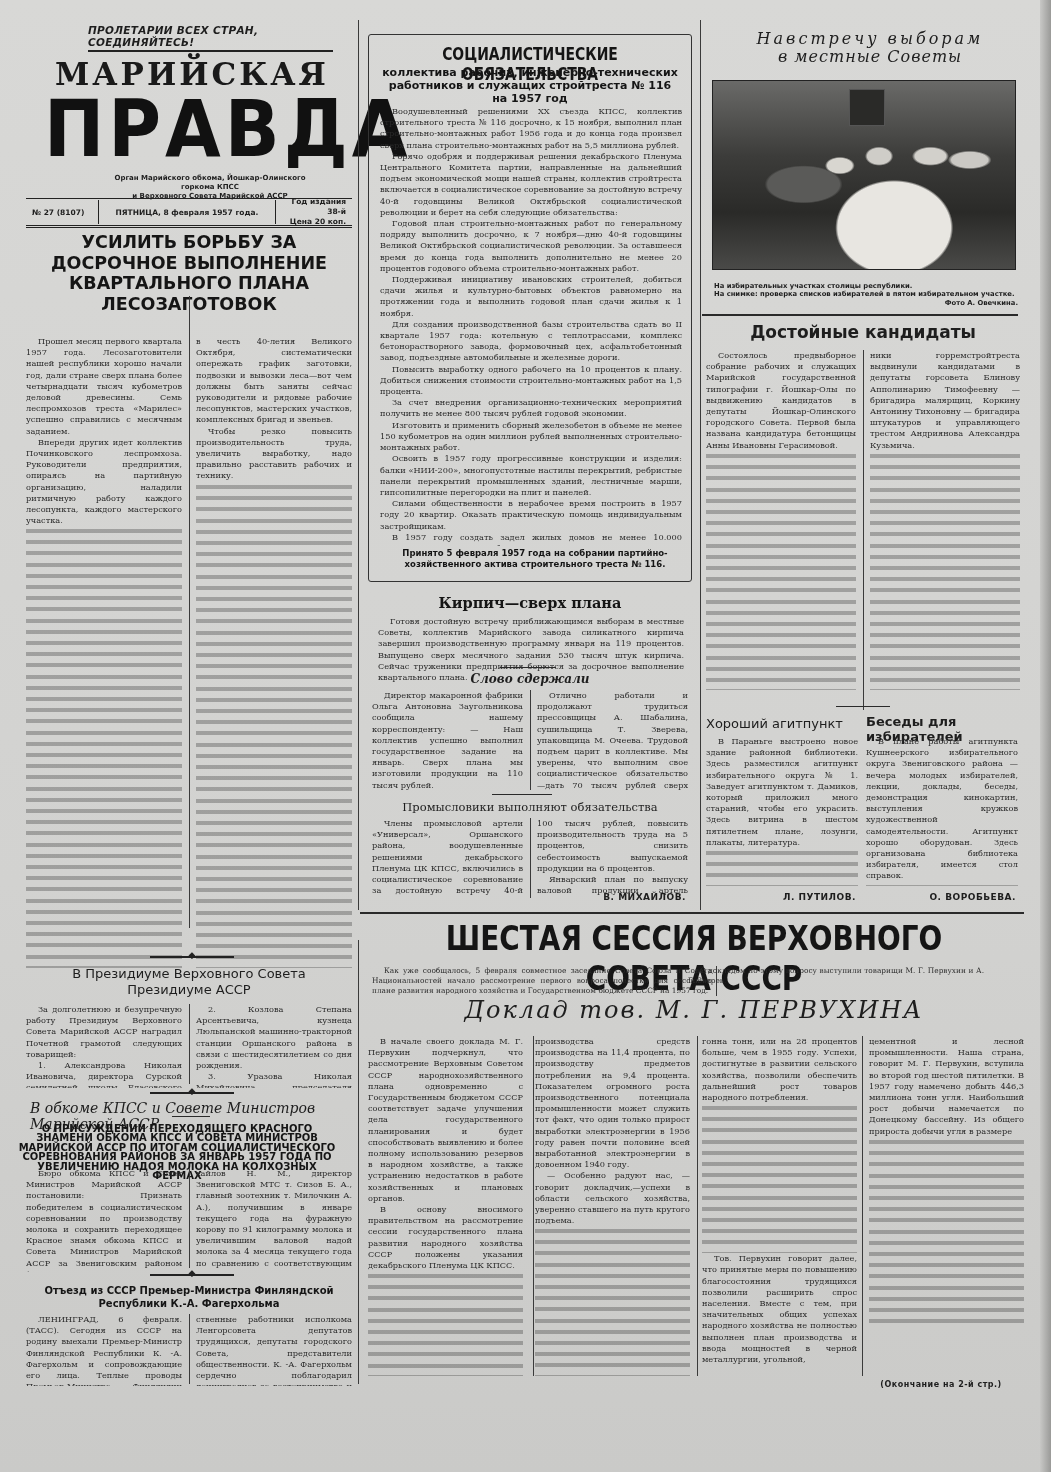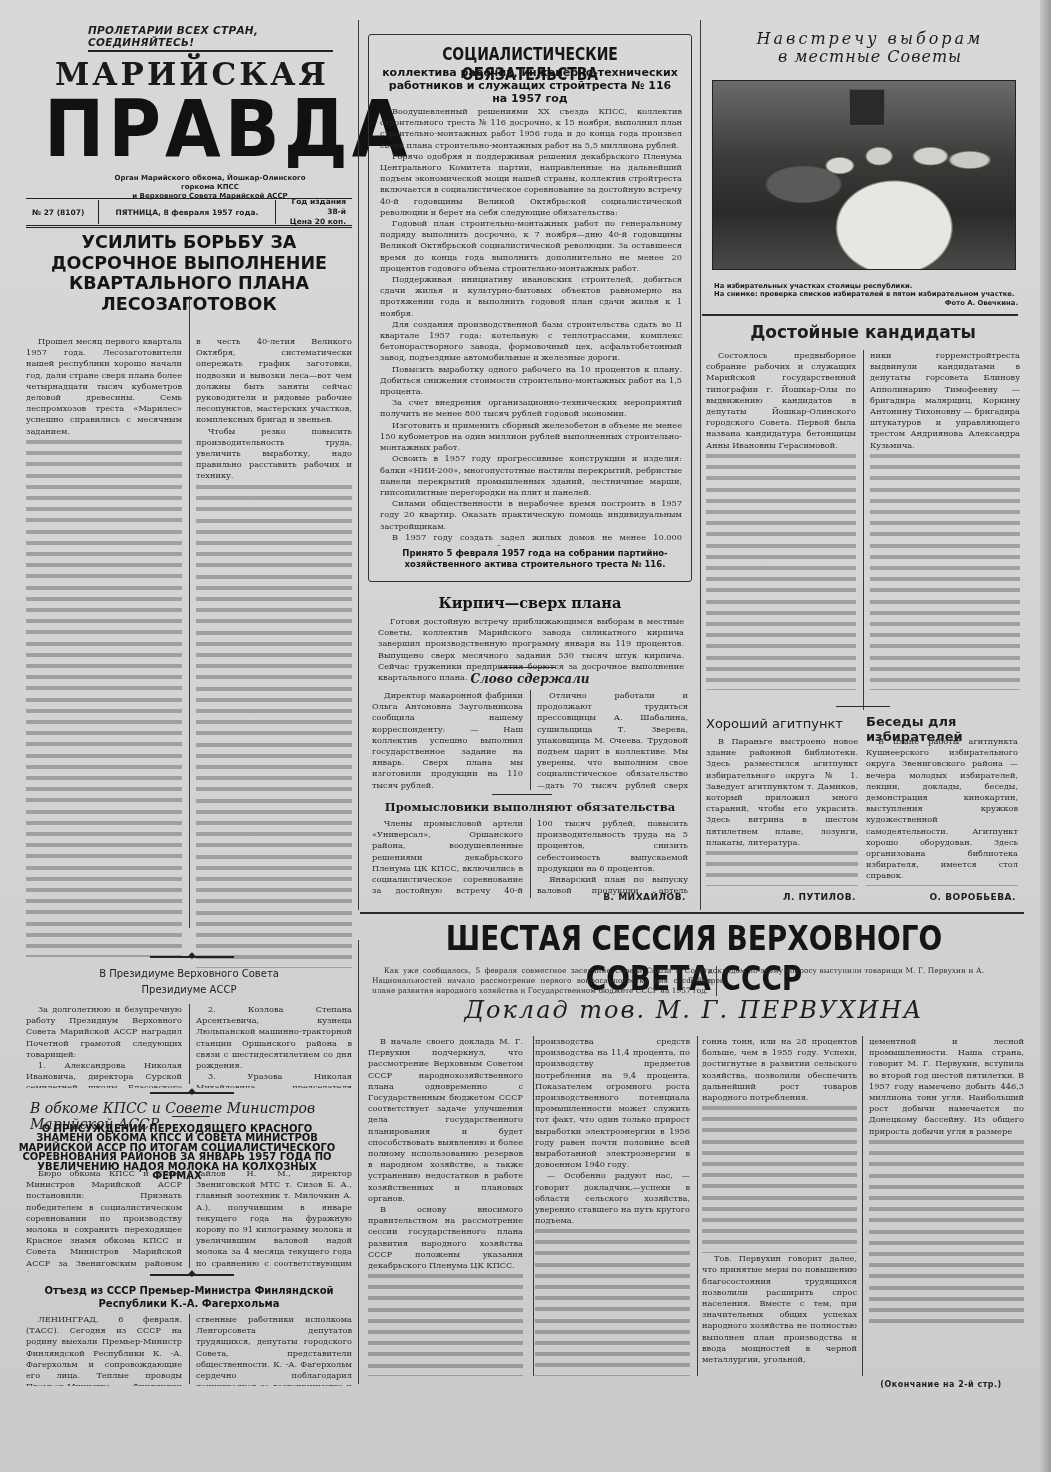--- a/index.html
+++ b/index.html
@@ -84,20 +84,21 @@
       <div>Год издания 38-й</div>
       <div>Цена 20 коп.</div>
     </div>
   </div>
 
   <div class="abs h-big" style="left:26px;top:232px;width:326px;font-size:17.5px;line-height:20.5px;">УСИЛИТЬ БОРЬБУ ЗА ДОСРОЧНОЕ ВЫПОЛНЕНИЕ КВАРТАЛЬНОГО ПЛАНА ЛЕСОЗАГОТОВОК</div>
 
   <div class="abs cols2" style="left:26px;top:296px;width:326px;height:632px;margin-top:40px;">
     <div class="col body-text">
       <p>Прошел месяц первого квартала 1957 года. Лесозаготовители нашей республики хорошо начали год, дали стране сверх плана более четырнадцати тысяч кубометров деловой древесины. Семь леспромхозов треста «Марилес» успешно справились с месячным заданием.</p>
+      <p>Впереди других идет коллектив Починковского леспромхоза. Руководители предприятия, опираясь на партийную организацию, наладили ритмичную работу каждого лесопункта, каждого мастерского участка.</p>
       <div class="filler" style="height:520px;"></div>
 
     </div>
     <div class="col body-text">
       <p style="text-indent:0">в честь 40-летия Великого Октября, систематически опережать график заготовки, подвозки и вывозки леса—вот чем должны быть заняты сейчас руководители и рядовые рабочие лесопунктов, мастерских участков, комплексных бригад и звеньев.</p>
       <p>Чтобы резко повысить производительность труда, увеличить выработку, надо правильно расставить рабочих и технику.</p>
       <div class="filler" style="height:520px;"></div>
 
     </div>
   </div>
@@ -127,21 +128,21 @@
   <div class="abs body-text" style="left:378px;top:616px;width:306px;">Готовя достойную встречу приближающимся выборам в местные Советы, коллектив Марийского завода силикатного кирпича завершил производственную программу января на 119 процентов. Выпущено сверх месячного задания 530 тысяч штук кирпича. Сейчас труженики предприятия борются за досрочное выполнение квартального плана.</div>
   <div class="hrule" style="left:500px;top:667px;width:56px;"></div>
   <div class="abs center" style="left:372px;top:672px;width:316px;font-style:italic;font-weight:bold;font-size:12px;">Слово сдержали</div>
   <div class="abs cols2" style="left:372px;top:690px;width:316px;height:100px;">
     <div class="body-text">Директор макаронной фабрики Ольга Антоновна Заугольникова сообщила нашему корреспонденту: — Наш коллектив успешно выполнил государственное задание на январь. Сверх плана мы изготовили продукции на 110 тысяч рублей.</div>
     <div class="body-text">Отлично работали и продолжают трудиться прессовщицы А. Шабалина, сушильщица Т. Зверева, упаковщица М. Очеева. Трудовой подъем царит в коллективе. Мы уверены, что выполним свое социалистическое обязательство—дать 70 тысяч рублей сверх плана ко дню выборов в местные Советы депутатов трудящихся.</div>
   </div>
   <div class="vrule" style="left:530px;top:690px;height:100px;"></div>
   <div class="hrule" style="left:492px;top:794px;width:60px;"></div>
 
-  <div class="abs center" style="left:372px;top:800px;width:316px;font-weight:bold;font-size:11.5px;">Промысловики выполняют обязательства</div>
+  <div class="abs center" style="left:372px;top:800px;width:316px;font-weight:normal;font-size:11.5px;">Промысловики выполняют обязательства</div>
   <div class="abs cols2" style="left:372px;top:818px;width:316px;height:80px;">
     <div class="body-text">Члены промысловой артели «Универсал», Оршанского района, воодушевленные решениями декабрьского Пленума ЦК КПСС, включились в социалистическое соревнование за достойную встречу 40-й годовщины Великого Октября. Они взяли обязательства: годовую программу выполнить досрочно—ко Дню Советской Конституции и дать продукции сверх плана на</div>
     <div class="body-text">
       <p style="text-indent:0">100 тысяч рублей, повысить производительность труда на 5 процентов, снизить себестоимость выпускаемой продукции на 6 процентов.</p>
       <p>Январский план по выпуску валовой продукции артель выполнила на 125,3 процента. Перевыполняется график в феврале.</p>
     </div>
   </div>
   <div class="vrule" style="left:530px;top:818px;height:80px;"></div>
   <div class="abs sig" style="left:560px;top:892px;width:126px;">В. МИХАЙЛОВ.</div>
 
@@ -218,21 +219,21 @@
       <p style="text-indent:0">цементной и лесной промышленности. Наша страна, говорит М. Г. Первухин, вступила во второй год шестой пятилетки. В 1957 году намечено добыть 446,3 миллиона тонн угля. Наибольший рост добычи намечается по Донецкому бассейну. Из общего прироста добычи угля в размере</p>
       <div class="filler" style="height:190px;"></div>
     </div>
   </div>
   <div class="vrule" style="left:533px;top:1036px;height:340px;"></div>
   <div class="vrule" style="left:697px;top:1036px;height:340px;"></div>
   <div class="vrule" style="left:862px;top:1036px;height:340px;"></div>
   <div class="abs sig" style="left:866px;top:1380px;width:150px;text-align:center;font-size:8px;">(Окончание на 2-й стр.)</div>
 
   <div class="ornament" style="left:150px;top:956px;width:84px;"></div>
-  <div class="abs center" style="left:26px;top:966px;width:326px;font-family:'DejaVu Sans',sans-serif;font-size:10px;line-height:16px;">
+  <div class="abs center" style="left:26px;top:966px;width:326px;font-family:'DejaVu Sans',sans-serif;font-size:13px;line-height:16px;">
     <div>В Президиуме Верховного Совета</div>
     <div>Президиуме АССР</div>
   </div>
   <div class="abs cols2" style="left:26px;top:1004px;width:326px;height:84px;">
     <div class="body-text">
       <p>За долголетнюю и безупречную работу Президиум Верховного Совета Марийской АССР наградил Почетной грамотой следующих товарищей:</p>
       <p>1. Александрова Николая Ивановича, директора Сурской семилетней школы Еласовского района в связи с пятидесятилетием со дня рождения;</p>
     </div>
     <div class="body-text">
       <p>2. Козлова Степана Арсентьевича, кузнеца Люльпанской машинно-тракторной станции Оршанского района в связи с шестидесятилетием со дня рождения.</p>

